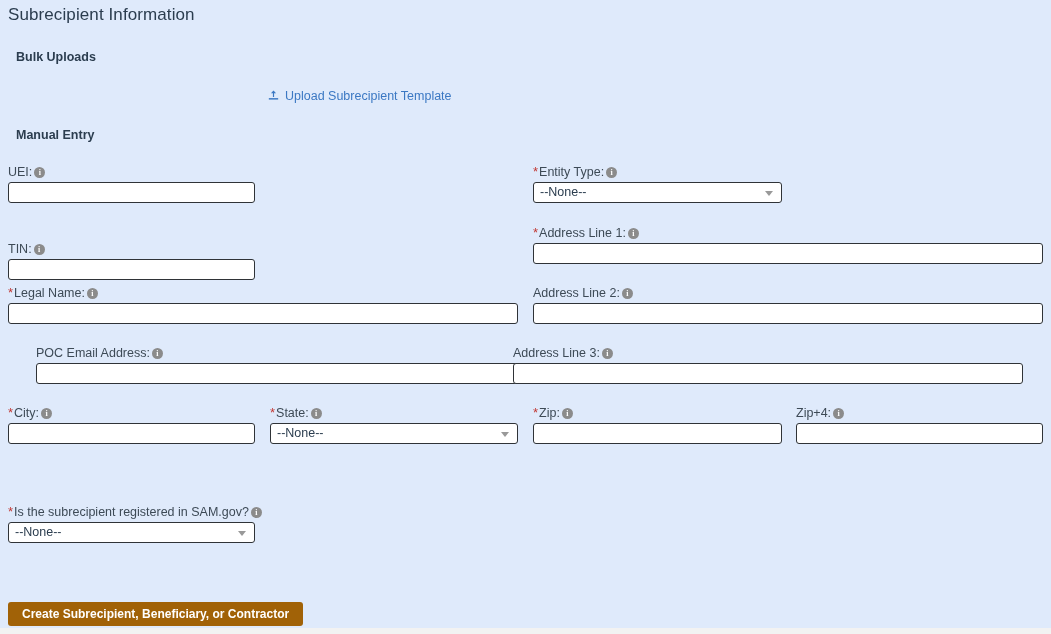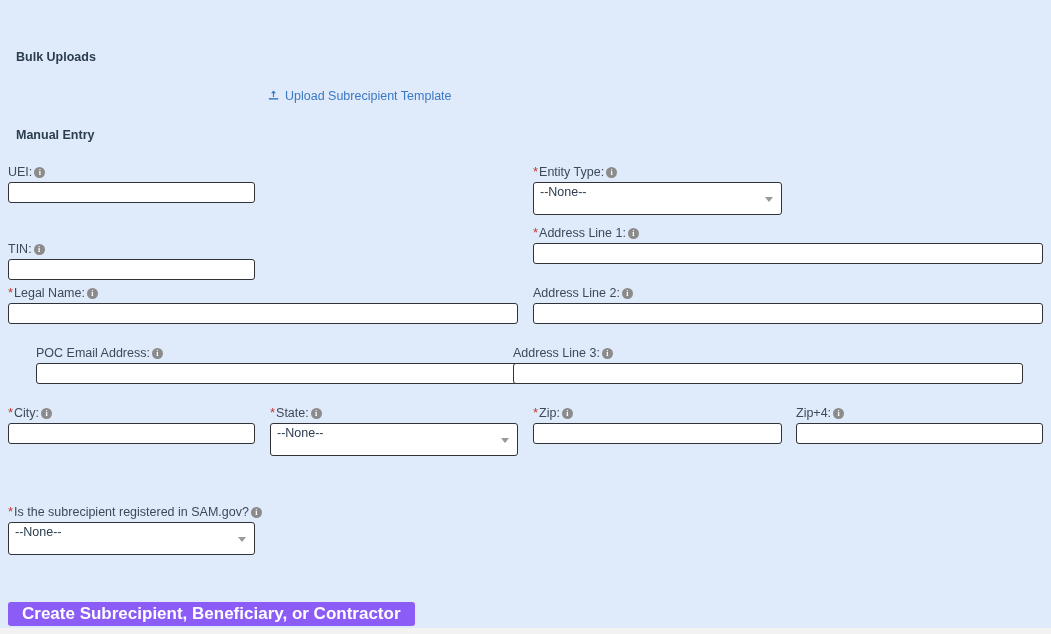--- a/index.html
+++ b/index.html
@@ -103,21 +103,21 @@
     font-family: "Liberation Sans", sans-serif;
     font-size: 12px;
     color: #2b3d4f;
     padding: 0 5px;
     outline: none;
   }
   .sel-wrap {
     position: relative;
     box-sizing: border-box;
     width: 100%;
-    height: 33px;
+    height: 21px;
     background: #ffffff;
     border: 1px solid #2f3337;
     border-radius: 3px;
     cursor: pointer;
   }
   .sel-value {
     position: absolute;
     left: 6px;
     top: 0;
     line-height: 19px;
@@ -134,46 +134,47 @@
     border-left: 4.5px solid transparent;
     border-right: 4.5px solid transparent;
     border-top: 5px solid #999999;
   }
 
   
   #create-subrecipient-button {
     left: 8px;
     top: 602px;
     height: 24px;
-    background: #8b5cf6;
+    background: #a16207;
     border: none;
     border-radius: 3px;
     color: #ffffff;
     font-family: "Liberation Sans", sans-serif;
-    font-size: 17px;
+    font-size: 12px;
     font-weight: bold;
     padding: 0 14px;
     cursor: pointer;
     white-space: nowrap;
   }
 
   .footer-strip {
     position: absolute;
     left: 0;
     top: 628px;
     width: 1051px;
     height: 6px;
     background: #f2f2f2;
   }
 </style>
 </head>
 <body>
 
 <div class="page">
 
+  <div class="abs page-title">Subrecipient Information</div>
 
   <div class="abs section-title" id="bulk-uploads-title">Bulk Uploads</div>
 
 
   <div class="abs tpl-link" id="upload-template-link">
     <svg class="xfer-icon" viewBox="0 0 12 13">
       <path d="M6 7.6 L6 1.6" stroke="#3b78c3" stroke-width="1.3" fill="none"></path>
       <path d="M3.2 3.6 L6 0.6 L8.8 3.6 Z" fill="#3b78c3"></path>
       <path d="M0.9 9.6 L11.1 9.6" stroke="#3b78c3" stroke-width="1.6" fill="none"></path>
     </svg>

